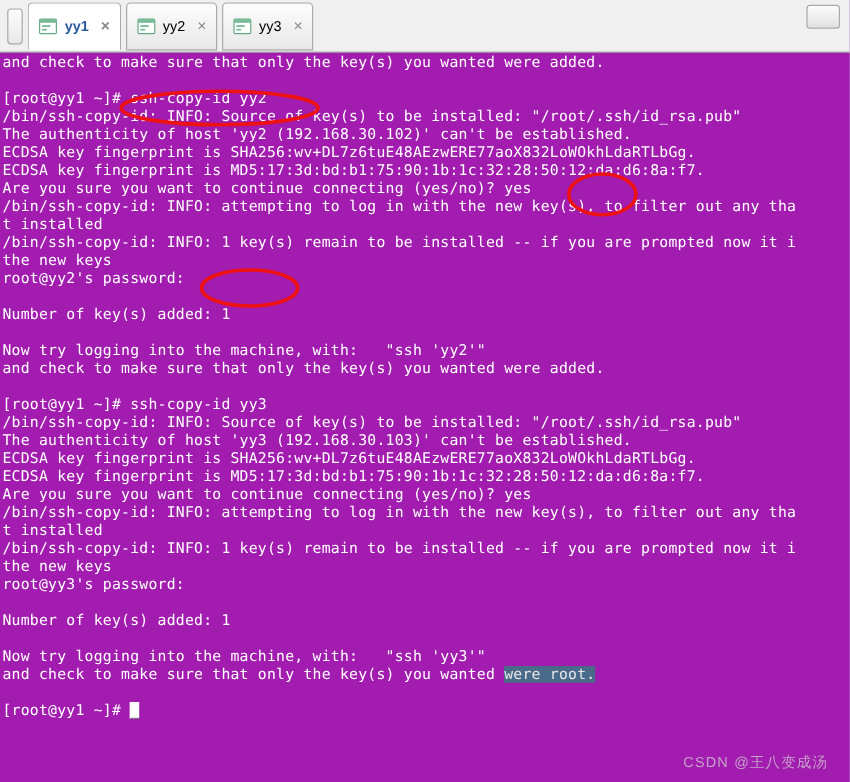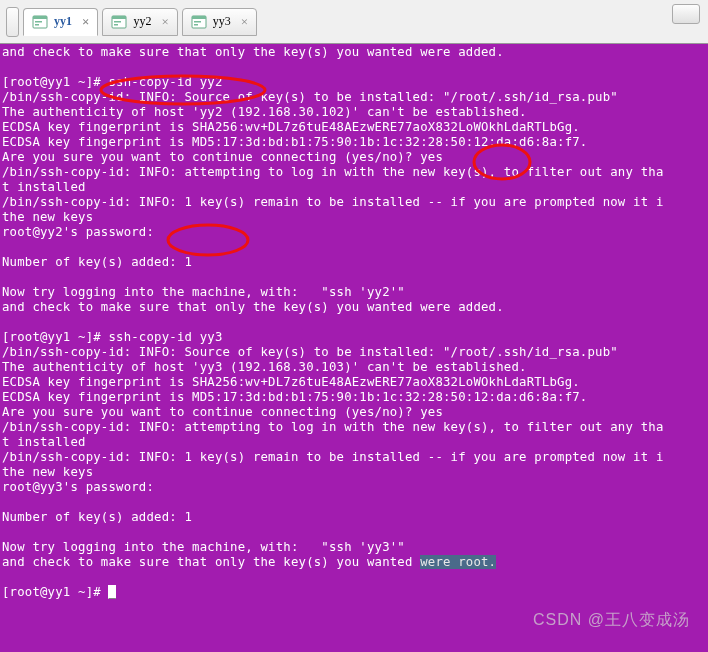--- a/index.html
+++ b/index.html
@@ -30,23 +30,23 @@
       background: linear-gradient(#fdfdfd,#e8e8e8);
     }
     .tab {
       display: flex;
       align-items: center;
       gap: 6px;
       padding: 4px 8px;
       border: 1px solid #aaa;
       border-radius: 4px 4px 0 0;
       background: linear-gradient(#fdfdfd,#e8e8e8);
-      height: 28px;
+      height: 40px;
       cursor: pointer;
-      font-family: Liberation Serif, serif;
+      font-family: Liberation Sans, sans-serif;
       font-size: 12px;
     }
     .tab.active {
       background: #fff;
       font-weight: bold;
       color: #2a5aa0;
       border-bottom-color: #fff;
     }
     .tab-icon {
       width: 16px;
@@ -83,24 +83,24 @@
       position: relative;
       overflow: hidden;
     }
     .cursor {
       background: #fff;
       color: #000;
     }
     .watermark {
       position: absolute;
       right: 18px;
-      bottom: 21px;
+      bottom: 8px;
       color: rgba(210,210,210,0.72);
       font-family: "Microsoft YaHei", sans-serif;
-      font-size: 16px;
+      font-size: 12px;
       letter-spacing: 1px;
       pointer-events: none;
     }
     svg.annot {
       position: absolute;
       top: 44px;
       left: 0;
       pointer-events: none;
     }
     .sel {

